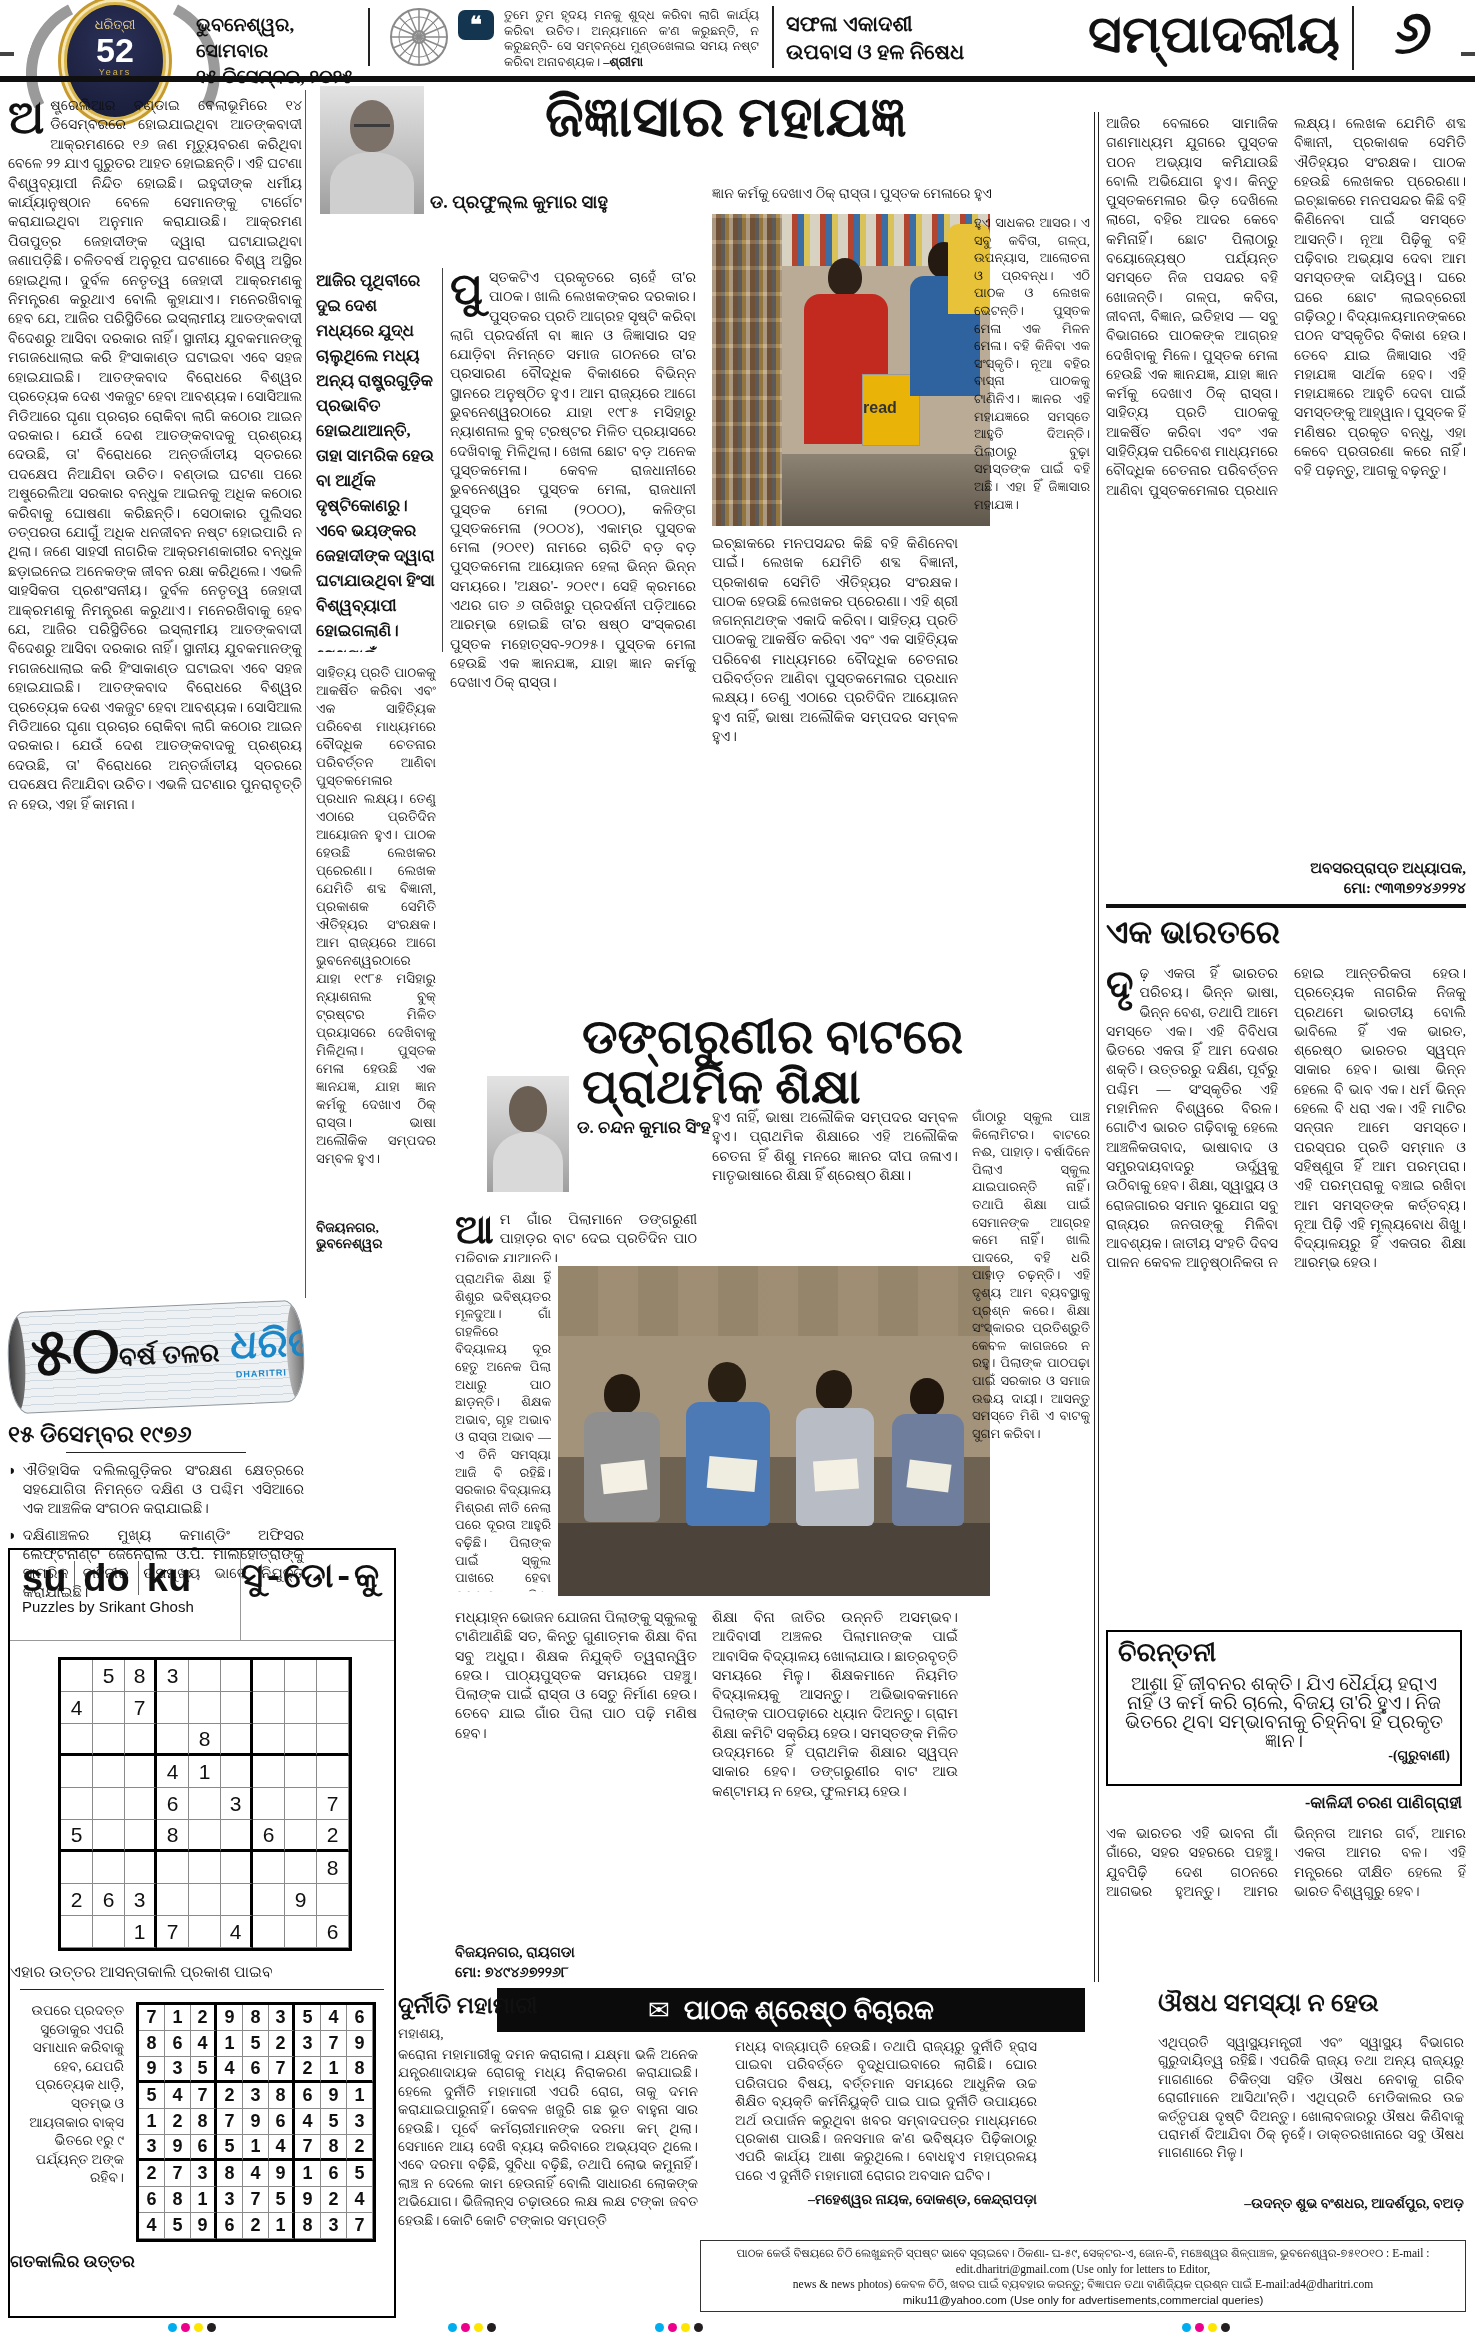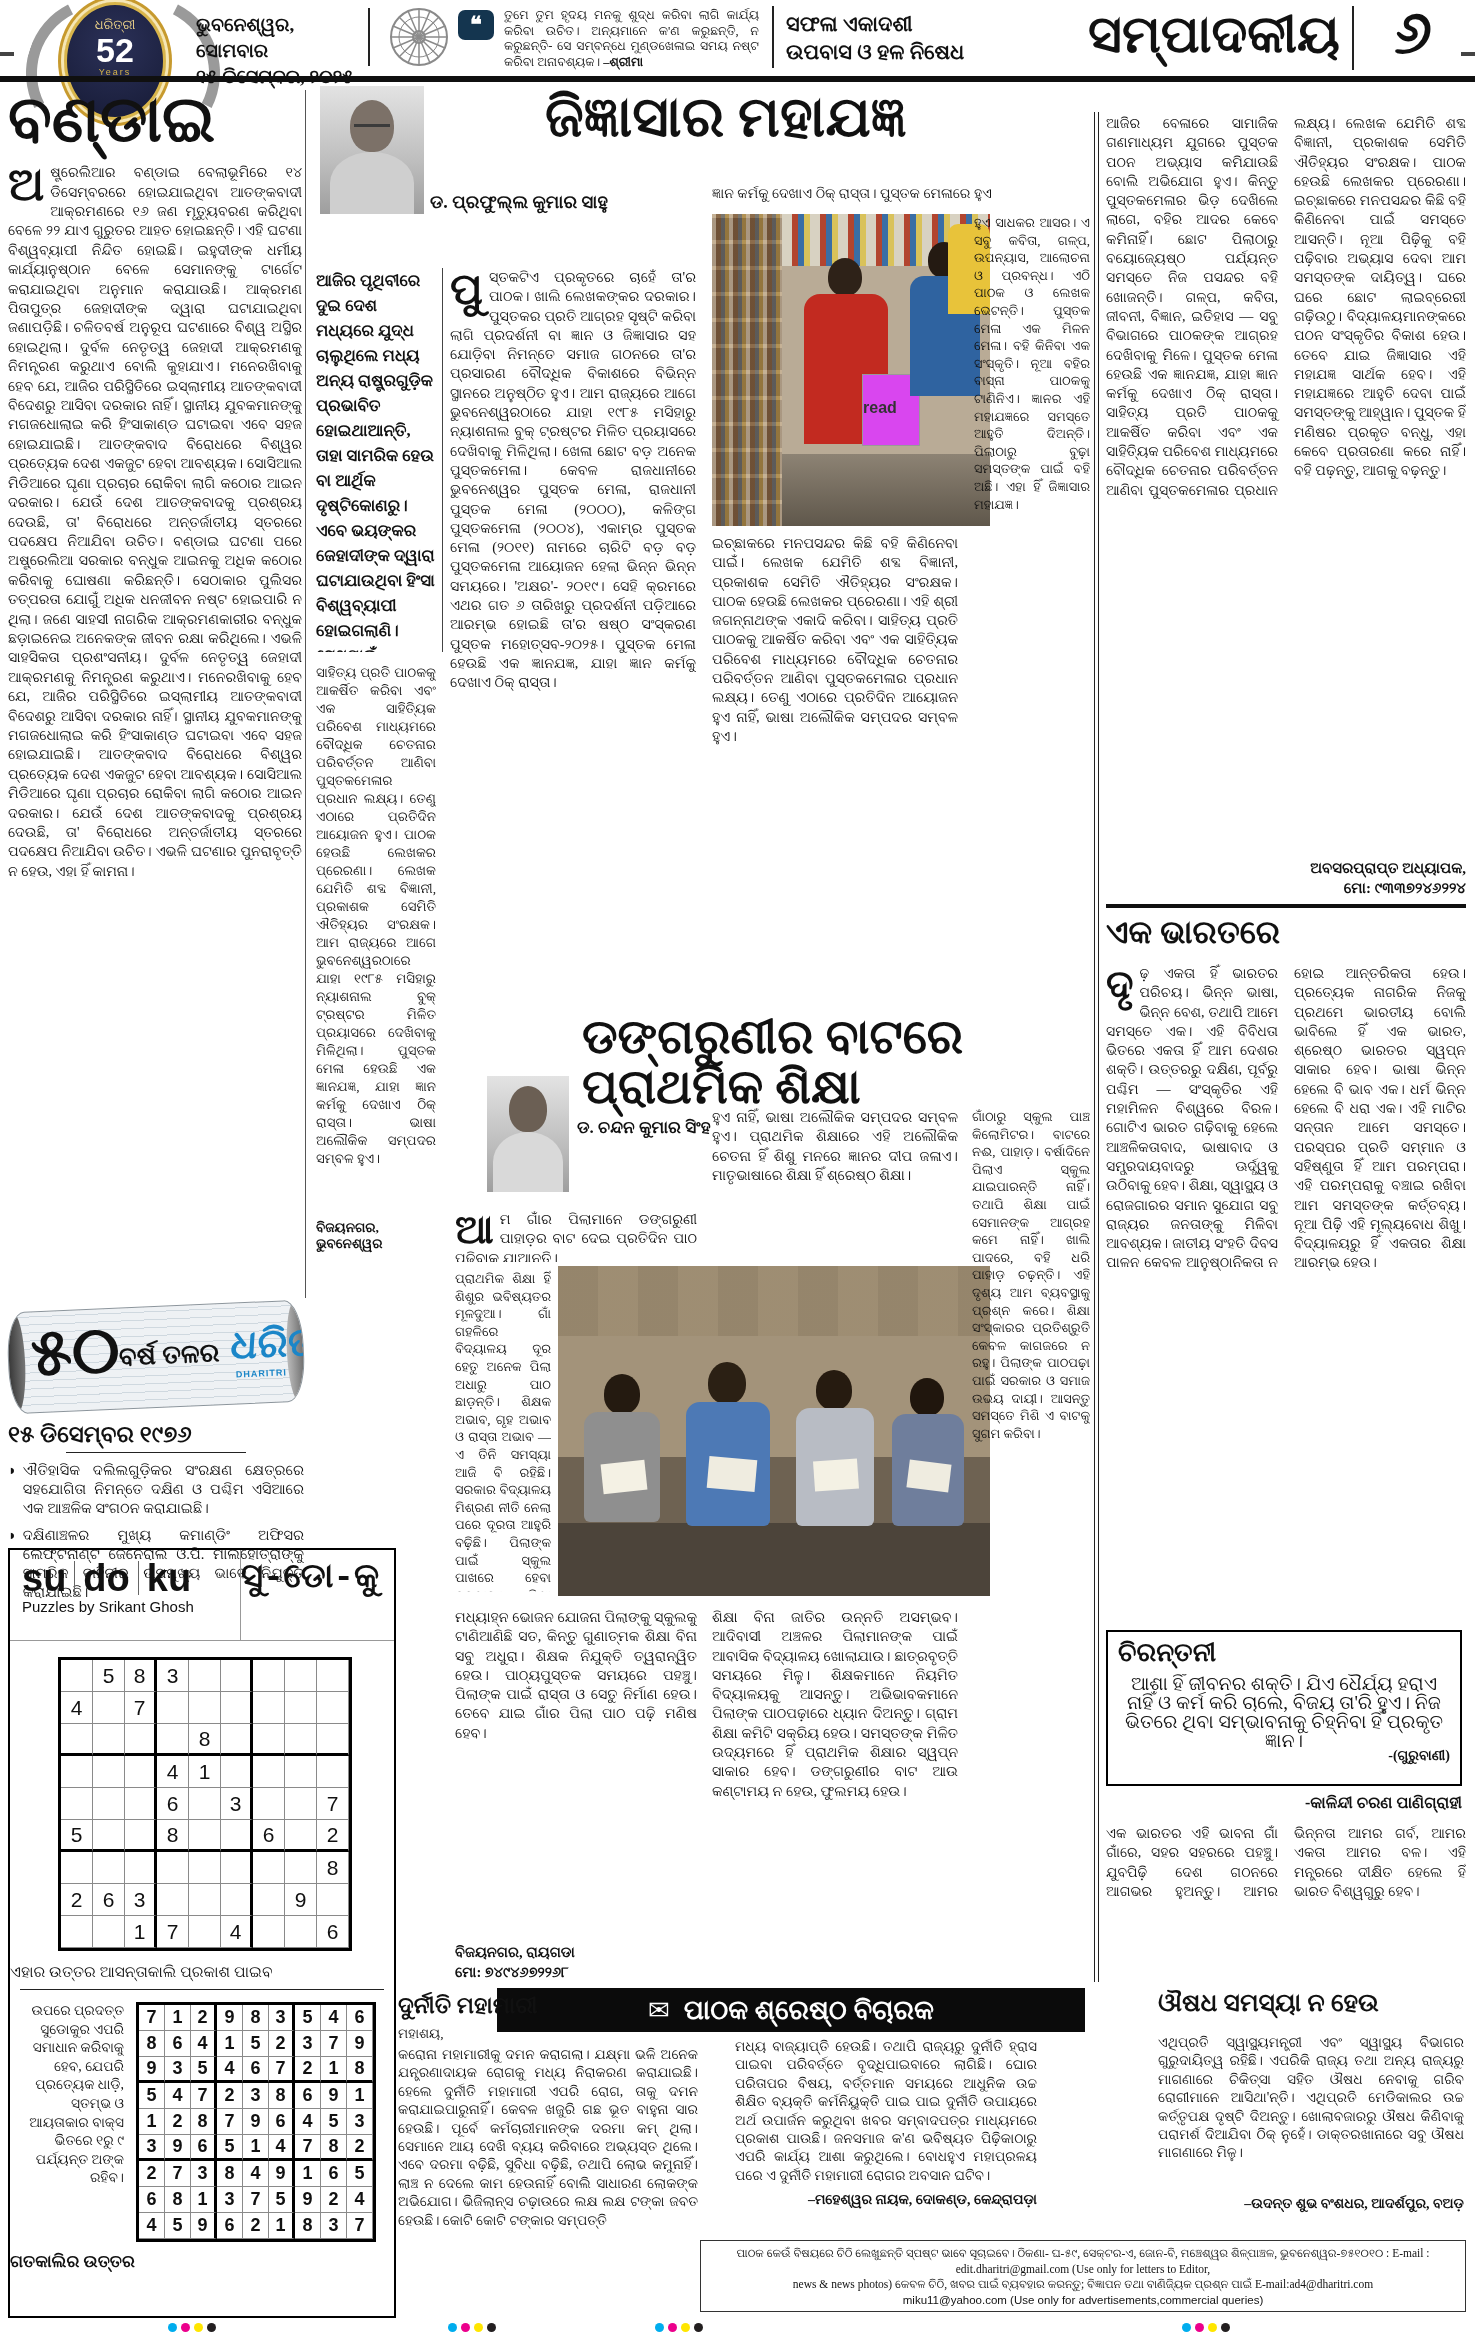--- a/index.html
+++ b/index.html
@@ -102,21 +102,20 @@
     <div class="abs vr" style="left:1352px;top:6px;height:64px;border-left:2px solid #222;"></div>
     <div class="abs hl" style="left:1368px;top:2px;width:90px;font-size:60px;text-align:center;">୬</div>
   </div>
 
   <div class="abs thickrule" style="left:0;top:76px;width:1475px;height:6px;"></div>
 
   <div class="abs vr" style="left:305px;top:90px;height:1208px;border-left:1px solid #555;"></div>
   <div class="abs vr2" style="left:1094px;top:112px;height:1870px;"></div>
 
   <div class="abs" style="left:8px;top:86px;width:294px;">
-    <div class="hl c" style="font-size:64px;">ବଣ୍ଡାଇ</div>
     <div class="txt" style="margin-top:10px;height:1126px;font-size:14.2px;line-height:19.4px;">
       <span class="dropcap" style="font-size:46px;line-height:40px;">ଅ</span>
       <span>ଷ୍ଟ୍ରେଲିଆର ବଣ୍ଡାଇ ବେଲାଭୂମିରେ ୧୪ ଡିସେମ୍ବରରେ ହୋଇଯାଇଥିବା ଆତଙ୍କବାଦୀ ଆକ୍ରମଣରେ ୧୬ ଜଣ ମୃତ୍ୟୁବରଣ କରିଥିବା ବେଳେ ୨୨ ଯାଏ ଗୁରୁତର ଆହତ ହୋଇଛନ୍ତି। ଏହି ଘଟଣା ବିଶ୍ୱବ୍ୟାପୀ ନିନ୍ଦିତ ହୋଇଛି। ଇହୁଦୀଙ୍କ ଧର୍ମୀୟ କାର୍ଯ୍ୟାନୁଷ୍ଠାନ ବେଳେ ସେମାନଙ୍କୁ ଟାର୍ଗେଟ କରାଯାଇଥିବା ଅନୁମାନ କରାଯାଉଛି। ଆକ୍ରମଣ ପିତାପୁତ୍ର ଜେହାଦୀଙ୍କ ଦ୍ୱାରା ଘଟାଯାଇଥିବା ଜଣାପଡ଼ିଛି। ଚଳିତବର୍ଷ ଅନୁରୂପ ଘଟଣାରେ ବିଶ୍ୱ ଅସ୍ଥିର ହୋଇଥିଲା। ଦୁର୍ବଳ ନେତୃତ୍ୱ ଜେହାଦୀ ଆକ୍ରମଣକୁ ନିମନ୍ତ୍ରଣ କରୁଥାଏ ବୋଲି କୁହାଯାଏ। ମନେରଖିବାକୁ ହେବ ଯେ, ଆଜିର ପରିସ୍ଥିତିରେ ଇସ୍ଲାମୀୟ ଆତଙ୍କବାଦୀ ବିଦେଶରୁ ଆସିବା ଦରକାର ନାହିଁ। ସ୍ଥାନୀୟ ଯୁବକମାନଙ୍କୁ ମଗଜଧୋଲାଇ କରି ହିଂସାକାଣ୍ଡ ଘଟାଇବା ଏବେ ସହଜ ହୋଇଯାଇଛି। ଆତଙ୍କବାଦ ବିରୋଧରେ ବିଶ୍ୱର ପ୍ରତ୍ୟେକ ଦେଶ ଏକଜୁଟ ହେବା ଆବଶ୍ୟକ। ସୋସିଆଲ ମିଡିଆରେ ଘୃଣା ପ୍ରଚାର ରୋକିବା ଲାଗି କଠୋର ଆଇନ ଦରକାର। ଯେଉଁ ଦେଶ ଆତଙ୍କବାଦକୁ ପ୍ରଶ୍ରୟ ଦେଉଛି, ତା' ବିରୋଧରେ ଅନ୍ତର୍ଜାତୀୟ ସ୍ତରରେ ପଦକ୍ଷେପ ନିଆଯିବା ଉଚିତ। ବଣ୍ଡାଇ ଘଟଣା ପରେ ଅଷ୍ଟ୍ରେଲିଆ ସରକାର ବନ୍ଧୁକ ଆଇନକୁ ଅଧିକ କଠୋର କରିବାକୁ ଘୋଷଣା କରିଛନ୍ତି। ସେଠାକାର ପୁଲିସର ତତ୍ପରତା ଯୋଗୁଁ ଅଧିକ ଧନଜୀବନ ନଷ୍ଟ ହୋଇପାରି ନ ଥିଲା। ଜଣେ ସାହସୀ ନାଗରିକ ଆକ୍ରମଣକାରୀର ବନ୍ଧୁକ ଛଡ଼ାଇନେଇ ଅନେକଙ୍କ ଜୀବନ ରକ୍ଷା କରିଥିଲେ। ଏଭଳି ସାହସିକତା ପ୍ରଶଂସନୀୟ। ଦୁର୍ବଳ ନେତୃତ୍ୱ ଜେହାଦୀ ଆକ୍ରମଣକୁ ନିମନ୍ତ୍ରଣ କରୁଥାଏ। ମନେରଖିବାକୁ ହେବ ଯେ, ଆଜିର ପରିସ୍ଥିତିରେ ଇସ୍ଲାମୀୟ ଆତଙ୍କବାଦୀ ବିଦେଶରୁ ଆସିବା ଦରକାର ନାହିଁ। ସ୍ଥାନୀୟ ଯୁବକମାନଙ୍କୁ ମଗଜଧୋଲାଇ କରି ହିଂସାକାଣ୍ଡ ଘଟାଇବା ଏବେ ସହଜ ହୋଇଯାଇଛି। ଆତଙ୍କବାଦ ବିରୋଧରେ ବିଶ୍ୱର ପ୍ରତ୍ୟେକ ଦେଶ ଏକଜୁଟ ହେବା ଆବଶ୍ୟକ। ସୋସିଆଲ ମିଡିଆରେ ଘୃଣା ପ୍ରଚାର ରୋକିବା ଲାଗି କଠୋର ଆଇନ ଦରକାର। ଯେଉଁ ଦେଶ ଆତଙ୍କବାଦକୁ ପ୍ରଶ୍ରୟ ଦେଉଛି, ତା' ବିରୋଧରେ ଅନ୍ତର୍ଜାତୀୟ ସ୍ତରରେ ପଦକ୍ଷେପ ନିଆଯିବା ଉଚିତ। ଏଭଳି ଘଟଣାର ପୁନରାବୃତ୍ତି ନ ହେଉ, ଏହା ହିଁ କାମନା।</span>
     </div>
   </div>
 
   <div class="abs" style="left:8px;top:1306px;width:296px;">
     <div class="tube" style="position:relative;height:100px;transform:rotate(-2.5deg);overflow:hidden;">
       <div class="abs" style="left:-6px;top:0;width:22px;height:100px;background:linear-gradient(90deg,#222,#777);border-radius:10px/50px;"></div>
       <div class="abs" style="right:-6px;top:0;width:22px;height:100px;background:linear-gradient(90deg,#bbb,#555);border-radius:10px/50px;"></div>
@@ -353,21 +352,21 @@
   </div>
 
   <div class="abs txt" style="left:712px;top:186px;width:378px;height:24px;font-size:14px;">ଜ୍ଞାନ କର୍ମକୁ ଦେଖାଏ ଠିକ୍ ରାସ୍ତା। ପୁସ୍ତକ ମେଳାରେ ହୁଏ</div>
 
   <div class="abs" style="left:712px;top:214px;width:278px;height:312px;background:#b9ab96;overflow:hidden;">
     <div class="abs" style="left:0;top:0;width:70px;height:312px;background:repeating-linear-gradient(0deg,#7a5c3e 0 22px,#a8875f 22px 26px);"></div>
     <div class="abs" style="left:0;top:0;width:70px;height:312px;background:repeating-linear-gradient(90deg,rgba(240,240,230,.5) 0 4px,rgba(90,60,40,.45) 4px 9px,rgba(40,90,140,.45) 9px 13px,rgba(200,170,60,.4) 13px 17px);opacity:.8;"></div>
     <div class="abs" style="left:70px;top:0;width:208px;height:52px;background:repeating-linear-gradient(90deg,#d8d2c2 0 10px,#b2452f 10px 16px,#3a6ea5 16px 22px,#d9c25a 22px 28px);"></div>
     <div class="abs head" style="left:116px;top:44px;width:34px;height:38px;background:#2e2218;"></div>
     <div class="abs" style="left:92px;top:80px;width:84px;height:150px;border-radius:16px 16px 0 0;background:#c22a20;"></div>
-    <div class="abs" style="left:150px;top:160px;width:56px;height:70px;background:#d946ef;border:1px solid #999;">
+    <div class="abs" style="left:150px;top:160px;width:56px;height:70px;background:#eab308;border:1px solid #999;">
       <div class="c sx" style="margin-top:24px;font-size:16px;font-weight:bold;color:#333;">read</div>
     </div>
     <div class="abs head" style="left:216px;top:28px;width:32px;height:36px;background:#241a12;"></div>
     <div class="abs" style="left:198px;top:62px;width:70px;height:120px;border-radius:14px 14px 0 0;background:#2f63a0;"></div>
     <div class="abs" style="left:236px;top:10px;width:42px;height:90px;background:#e8c33a;border-radius:10px 10px 0 0;"></div>
     <div class="abs" style="left:70px;top:240px;width:208px;height:72px;background:linear-gradient(#8d8374,#5f574b);"></div>
   </div>
 
   <div class="abs txt" style="left:974px;top:214px;width:116px;height:790px;font-size:13px;line-height:17.6px;">
     <span>ହୁଏ ସାଧକର ଆସର। ଏ ସବୁ କବିତା, ଗଳ୍ପ, ଉପନ୍ୟାସ, ଆଲୋଚନା ଓ ପ୍ରବନ୍ଧ। ଏଠି ପାଠକ ଓ ଲେଖକ ଭେଟନ୍ତି। ପୁସ୍ତକ ମେଳା ଏକ ମିଳନ ମେଳା। ବହି କିନିବା ଏକ ସଂସ୍କୃତି। ନୂଆ ବହିର ବାସ୍ନା ପାଠକକୁ ଟାଣିନିଏ। ଜ୍ଞାନର ଏହି ମହାଯଜ୍ଞରେ ସମସ୍ତେ ଆହୁତି ଦିଅନ୍ତି। ପିଲାଠାରୁ ବୁଢ଼ା ସମସ୍ତଙ୍କ ପାଇଁ ବହି ଅଛି। ଏହା ହିଁ ଜିଜ୍ଞାସାର ମହାଯଜ୍ଞ।</span>

